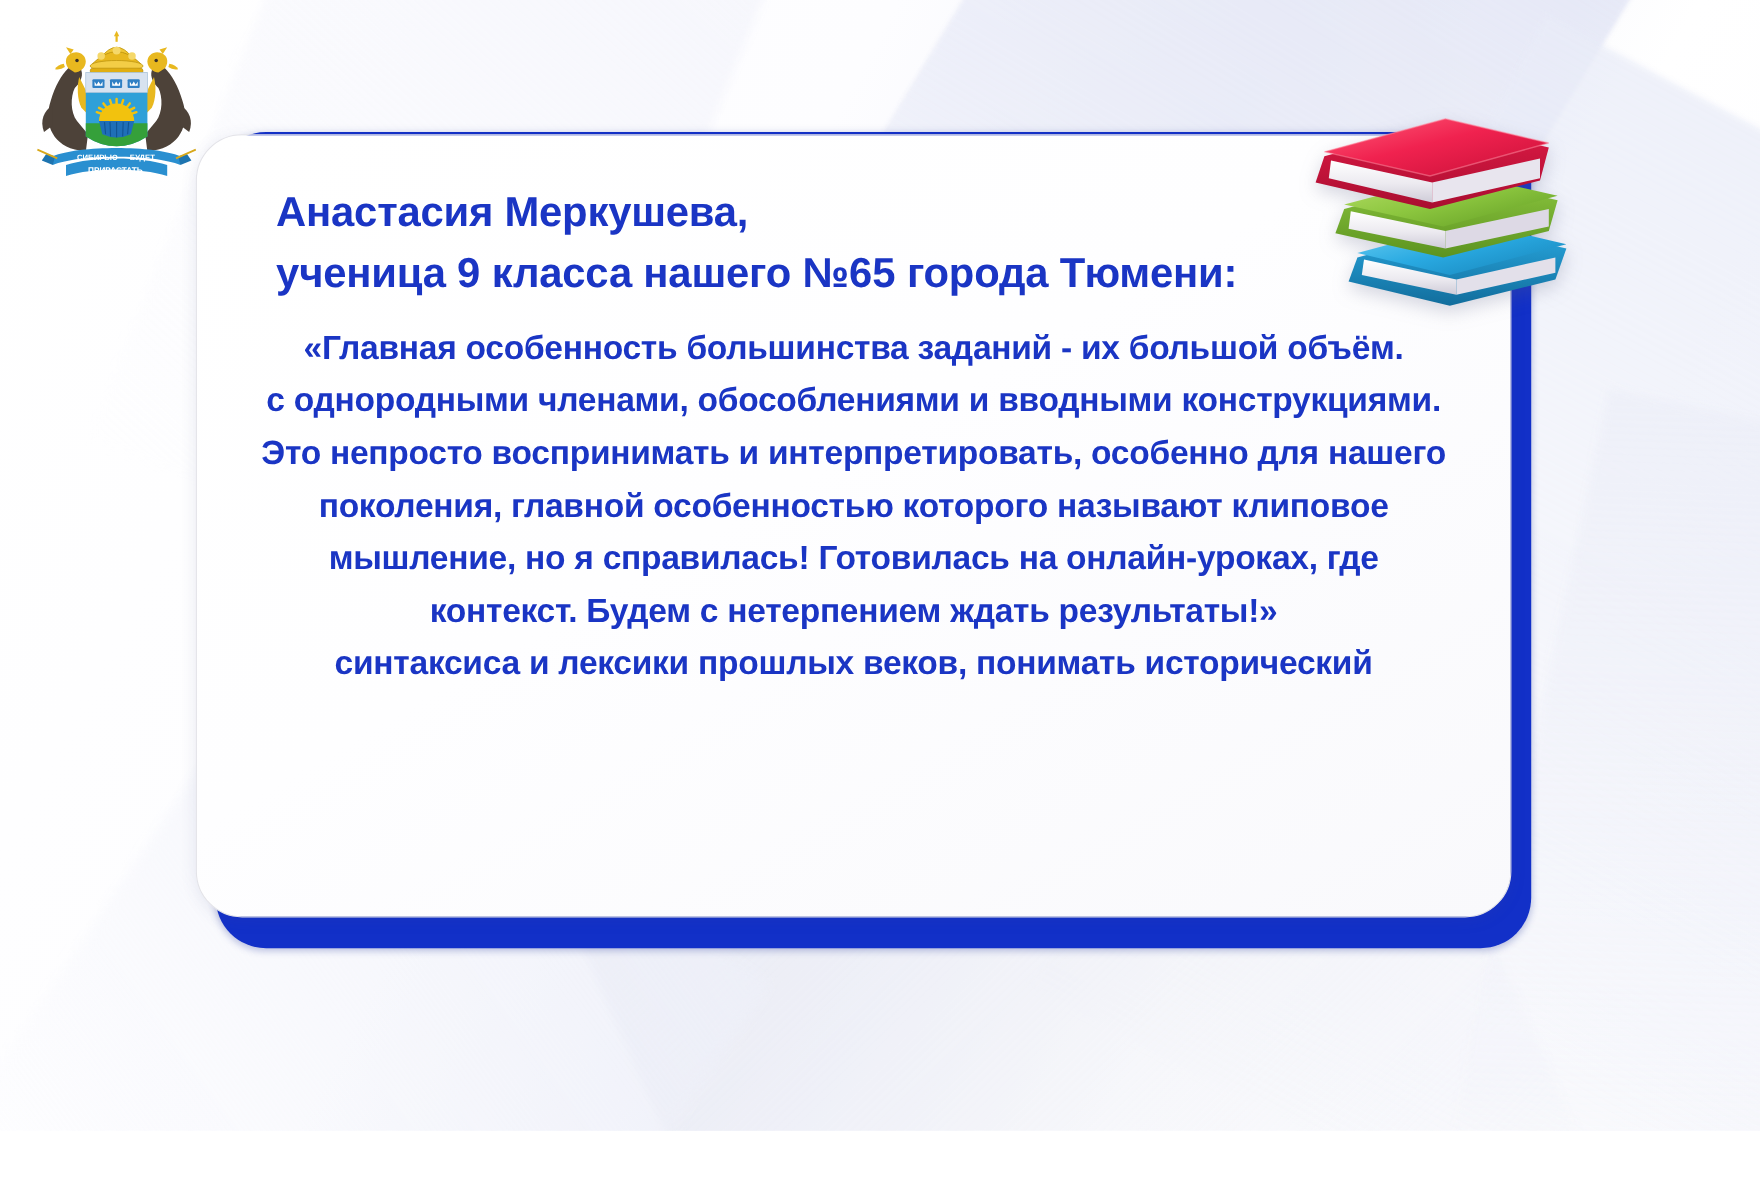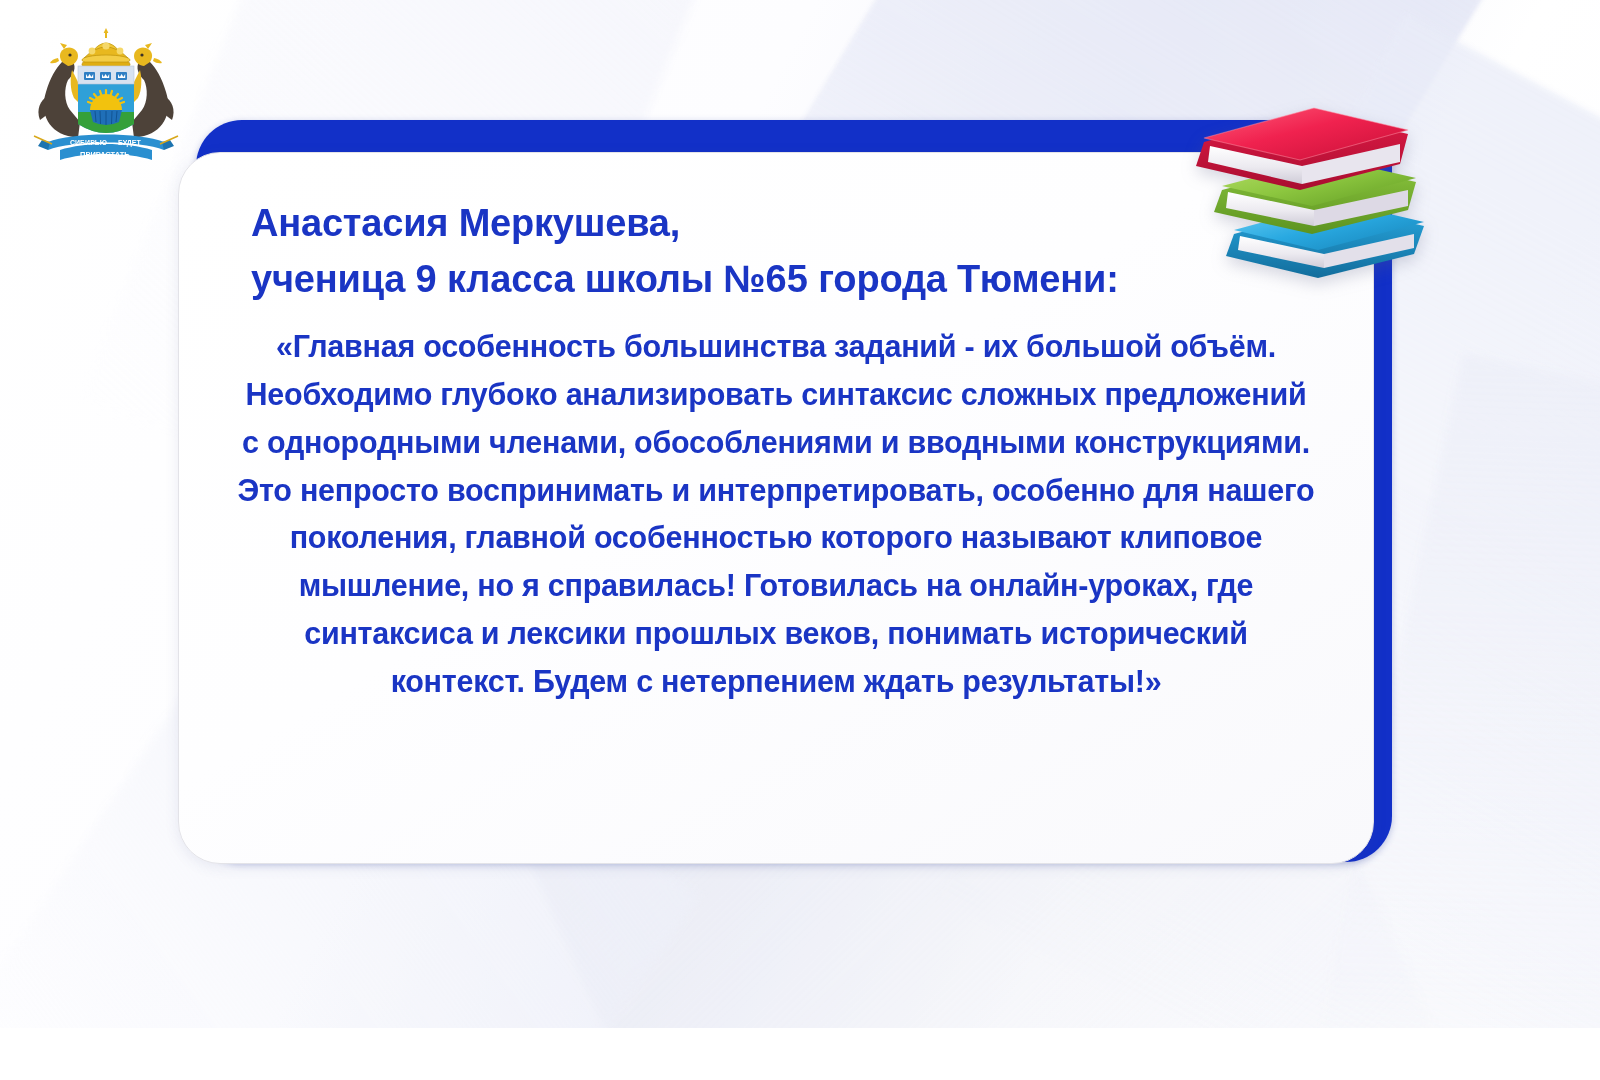--- a/index.html
+++ b/index.html
@@ -91,21 +91,21 @@
     height: 742px;
     border-radius: 46px;
     background: #1230c8;
     box-shadow: 0 2px 7px rgba(40,60,160,.30);
   }
 
   
   .card {
     position: absolute;
     left: 178px;
-    top: 152px;
+    top: 122px;
     width: 1196px;
     height: 712px;
     border-radius: 42px;
     background: linear-gradient(150deg,#ffffff 0%,#fefeff 45%,#f9f9fc 100%);
     border: 1px solid #e3e3e8;
     box-shadow: 0 3px 14px rgba(70,80,140,.10);
     box-sizing: border-box;
     padding: 42px 46px 28px 46px;
   }
 
@@ -261,32 +261,31 @@
       </g>
     </svg>
   </div>
 
   <div class="blue-frame"></div>
 
   <div class="card">
 
     <div class="headline">
       <span class="lead">Анастасия Меркушева,</span>
-      <span class="lead"><span>ученица </span><span class="strong">9</span><span> класса школы </span><span class="strong">№65</span><span> города Тюмени:</span></span>
+      <span class="lead"><span>ученица </span><span class="strong">9</span><span> класса нашего </span><span class="strong">№65</span><span> города Тюмени:</span></span>
     </div>
 
     <div class="quote">
       <span class="ql">«Главная особенность большинства заданий - их большой объём.</span>
-      <span class="ql">Необходимо глубоко анализировать синтаксис сложных предложений</span>
       <span class="ql">с однородными членами, обособлениями и вводными конструкциями.</span>
       <span class="ql">Это непросто воспринимать и интерпретировать, особенно для нашего</span>
       <span class="ql">поколения, главной особенностью которого называют клиповое</span>
       <span class="ql">мышление, но я справилась! Готовилась на онлайн-уроках, где</span>
+      <span class="ql">контекст. Будем с нетерпением ждать результаты!»</span>
       <span class="ql">синтаксиса и лексики прошлых веков, понимать исторический</span>
-      <span class="ql">контекст. Будем с нетерпением ждать результаты!»</span>
     </div>
 
   </div>
 
   <div class="books">
     <svg viewBox="0 0 268 236" width="268" height="236" xmlns="http://www.w3.org/2000/svg">
       <defs>
         <linearGradient id="gRed" x1="0" y1="0" x2="1" y2="1">
           <stop offset="0%" stop-color="#ff5d7a"></stop>
           <stop offset="45%" stop-color="#f0224f"></stop>

